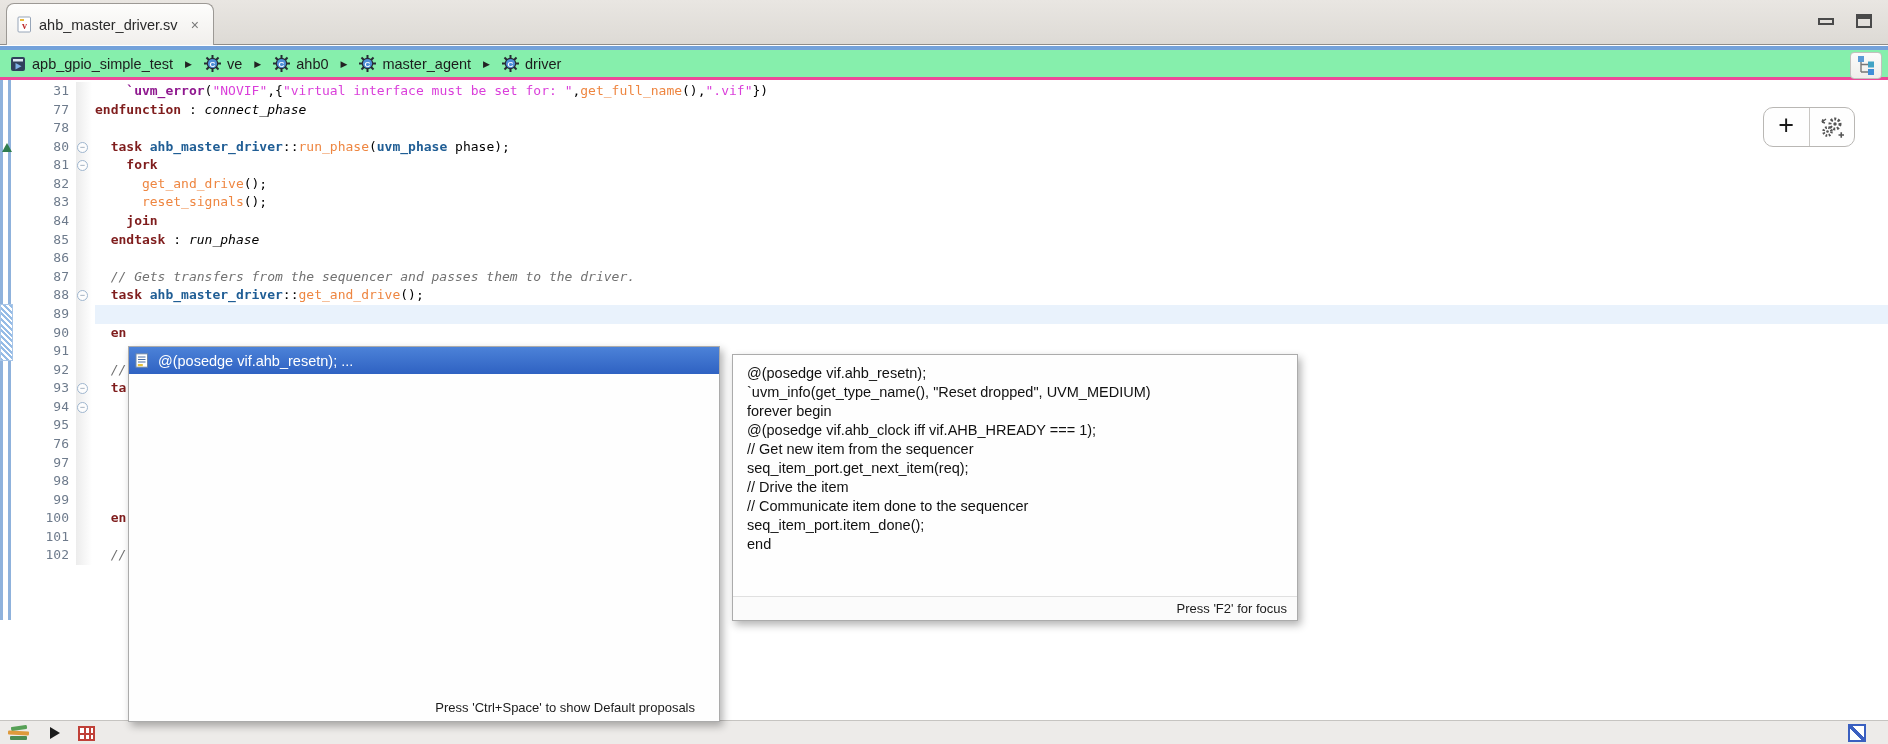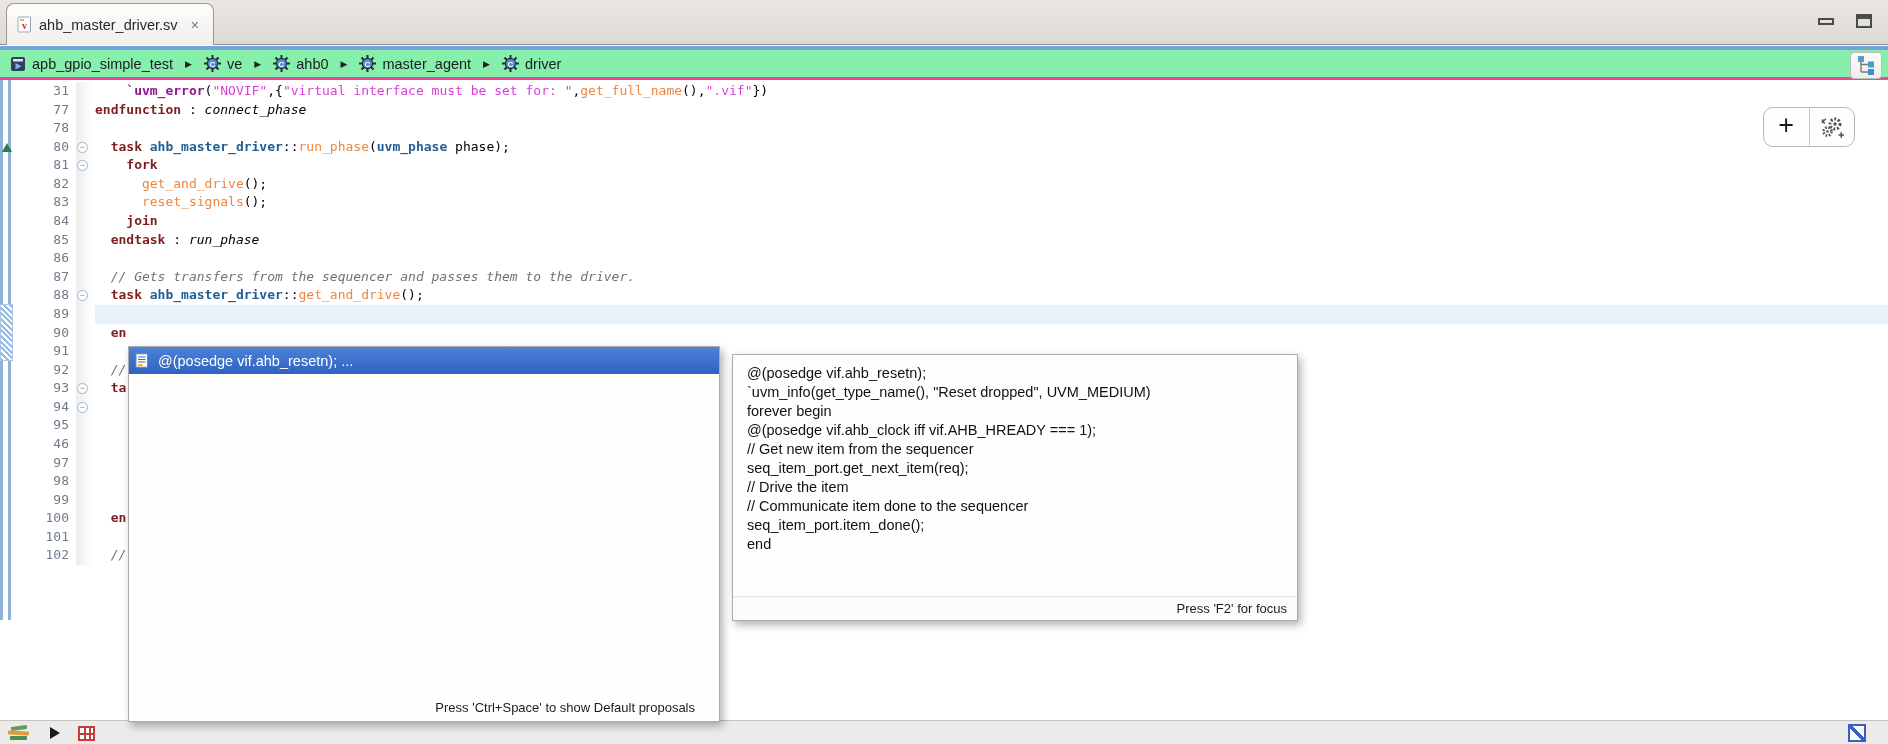--- a/index.html
+++ b/index.html
@@ -338,21 +338,21 @@
           <span class="c-code"></span>
         </div>
         <div class="cl">
           <span class="c-annot"></span>
           <span class="c-num">95</span>
           <span class="c-fold"></span>
           <span class="c-code"></span>
         </div>
         <div class="cl">
           <span class="c-annot"></span>
-          <span class="c-num">46</span>
+          <span class="c-num">76</span>
           <span class="c-fold"></span>
           <span class="c-code"></span>
         </div>
         <div class="cl">
           <span class="c-annot"></span>
           <span class="c-num">97</span>
           <span class="c-fold"></span>
           <span class="c-code"></span>
         </div>
         <div class="cl">

